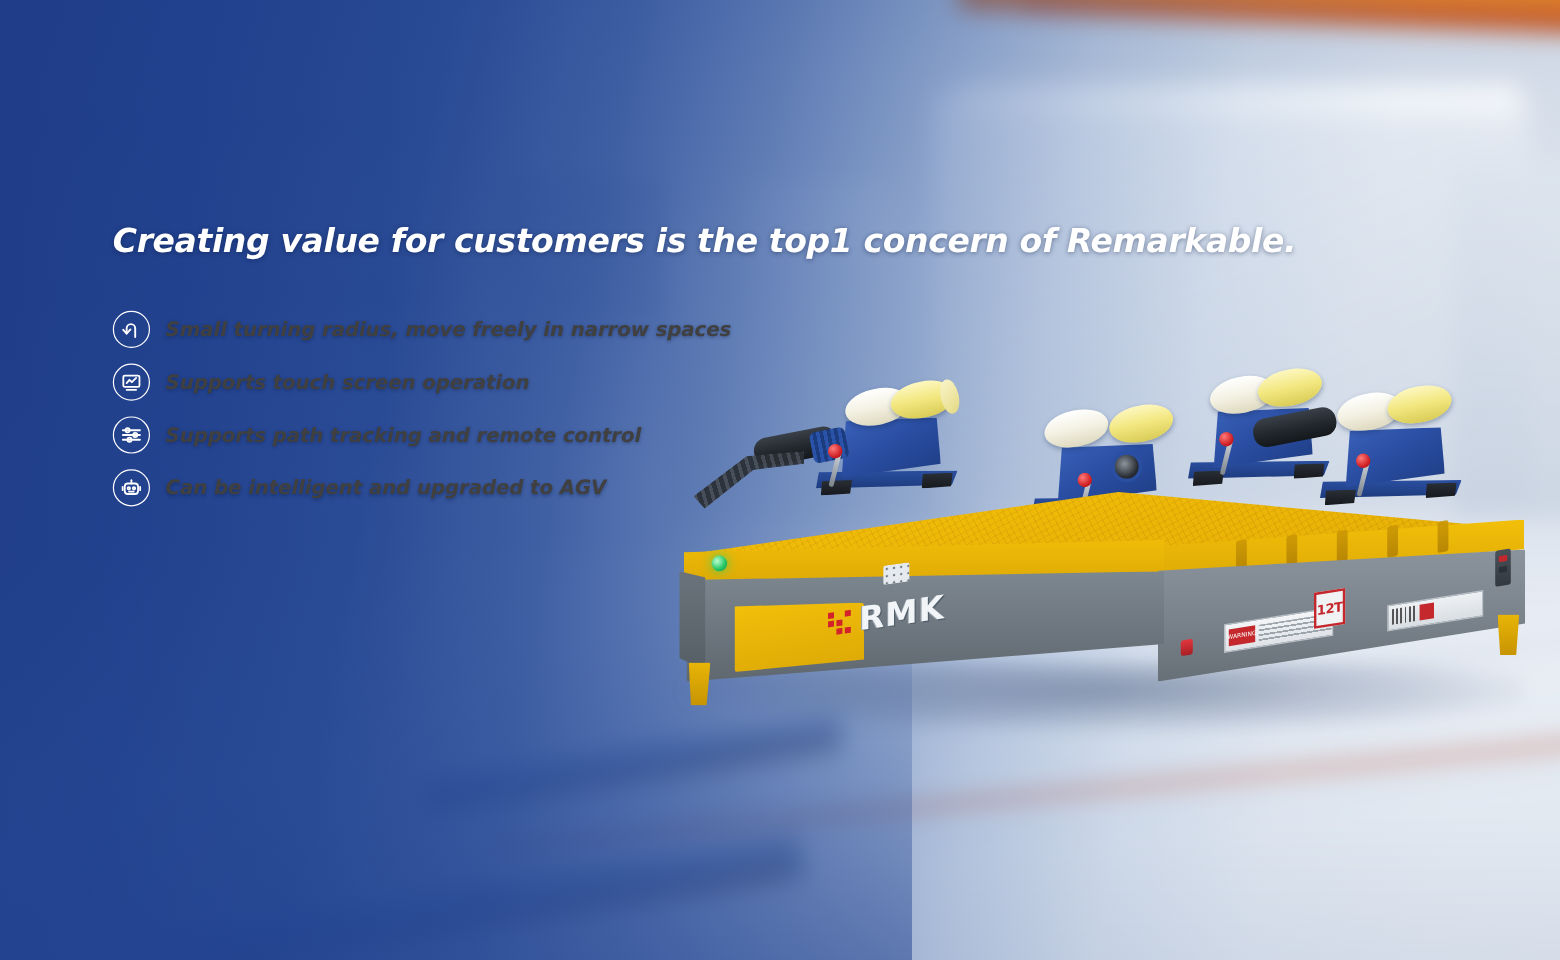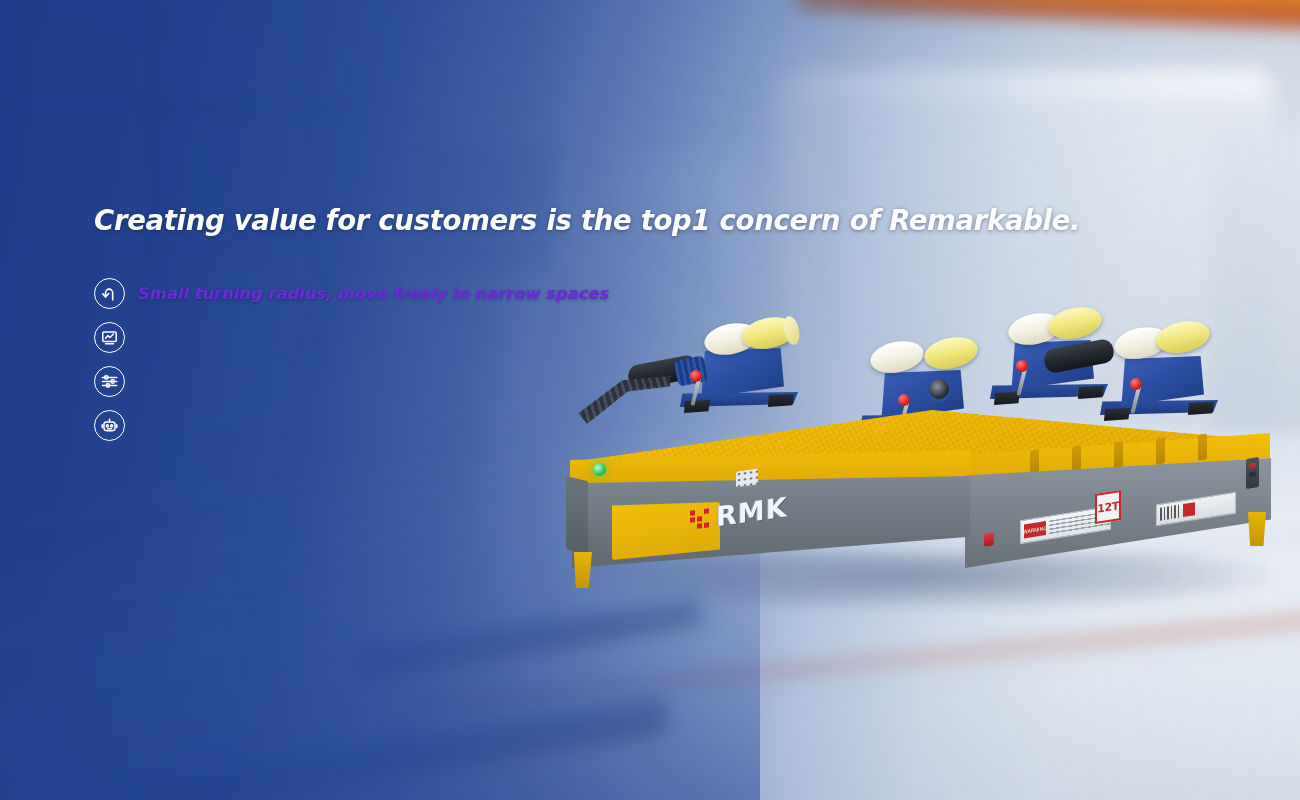--- a/index.html
+++ b/index.html
@@ -519,21 +519,21 @@
     width: 92px; height: 52px;
     background:
       repeating-linear-gradient(74deg, #2a2f36 0 4px, #454c55 4px 7px);
     clip-path: polygon(0% 72%, 48% 8%, 100% 0%, 100% 20%, 54% 30%, 10% 92%);
     opacity: .95;
   }
 
   
   .content {
     position: absolute;
-    left: 94px; top: 204px;
+    left: 94px; top: 185px;
     width: 640px;
   }
   .headline {
     margin: 0 0 34px 0;
     color: #ffffff;
     font-family: "DejaVu Sans", sans-serif;
     font-style: italic;
     font-weight: 700;
     font-size: 27.5px;
     line-height: 1.2;
@@ -557,21 +557,21 @@
     width: 31px; height: 31px;
     border: 1.7px solid #ffffff;
     border-radius: 50%;
     display: flex;
     align-items: center;
     justify-content: center;
     box-sizing: border-box;
   }
   .feat-icon svg { display: block; }
   .feat-label {
-    color: #6d28d9;
+    color: #404040;
     font-family: "DejaVu Sans", sans-serif;
     font-style: italic;
     font-weight: 700;
     font-size: 16.5px;
     letter-spacing: -0.1px;
     white-space: nowrap;
     text-shadow: 0 1px 3px rgba(8,24,64,.4);
   }
 </style>
 </head>
@@ -733,44 +733,47 @@
 
 
       <li class="feature-item">
         <span class="feat-icon">
           <svg width="19" height="19" viewBox="0 0 24 24" fill="none" stroke="#ffffff" stroke-width="1.9" stroke-linecap="round" stroke-linejoin="round">
             <rect x="3.5" y="5" width="17" height="12" rx="1.6"></rect>
             <polyline points="7 13 10 9.5 12.5 12 17 7.5"></polyline>
             <line x1="7" y1="20" x2="17" y2="20"></line>
           </svg>
         </span>
+        <span class="feat-label">Supports touch screen operation</span>
       </li>
 
       <li class="feature-item">
         <span class="feat-icon">
           <svg width="19" height="19" viewBox="0 0 24 24" fill="none" stroke="#ffffff" stroke-width="1.9" stroke-linecap="round">
             <line x1="3" y1="7" x2="21" y2="7"></line>
             <line x1="3" y1="12" x2="21" y2="12"></line>
             <line x1="3" y1="17" x2="21" y2="17"></line>
             <circle cx="8" cy="7" r="2.2" fill="none"></circle>
             <circle cx="16" cy="12" r="2.2" fill="none"></circle>
             <circle cx="10" cy="17" r="2.2" fill="none"></circle>
           </svg>
         </span>
+        <span class="feat-label">Supports path tracking and remote control</span>
       </li>
 
       <li class="feature-item">
         <span class="feat-icon">
           <svg width="19" height="19" viewBox="0 0 24 24" fill="none" stroke="#ffffff" stroke-width="1.9" stroke-linecap="round" stroke-linejoin="round">
             <rect x="5" y="7.5" width="14" height="11" rx="3.2"></rect>
             <circle cx="9.3" cy="12.5" r="1.3"></circle>
             <circle cx="14.7" cy="12.5" r="1.3"></circle>
             <line x1="9.5" y1="16" x2="14.5" y2="16"></line>
             <line x1="12" y1="4" x2="12" y2="7.5"></line>
             <line x1="2.8" y1="11" x2="2.8" y2="14.5"></line>
             <line x1="21.2" y1="11" x2="21.2" y2="14.5"></line>
           </svg>
         </span>
+        <span class="feat-label">Can be intelligent and upgraded to AGV</span>
       </li>
 
     </ul>
   </div>
 </div>
 
 </body></html>

